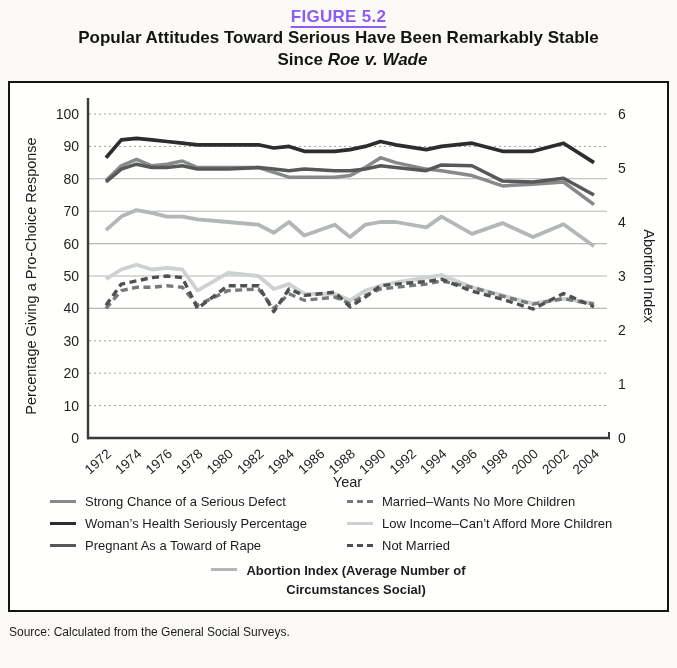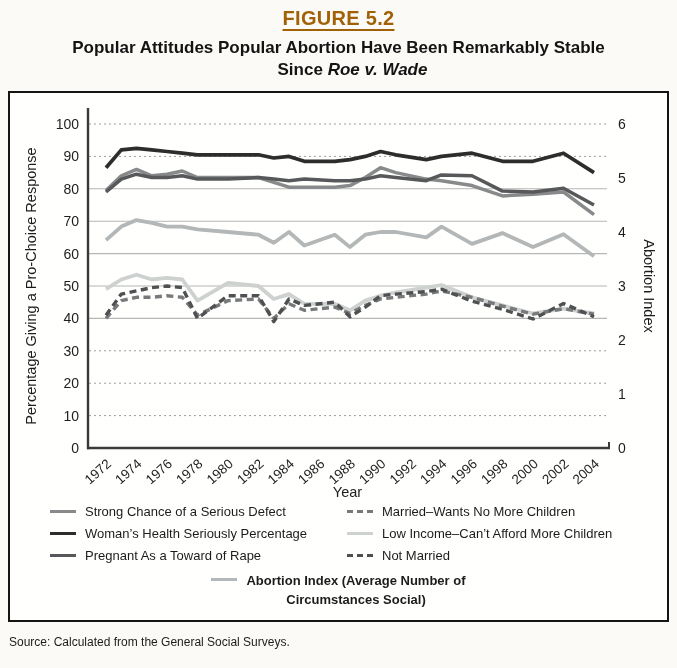--- a/index.html
+++ b/index.html
@@ -6,23 +6,23 @@
   body{
     width:677px;height:668px;
     background:#fbfaf7;
     font-family:"Liberation Sans", sans-serif;
     color:#1a1a1a;
     -webkit-font-smoothing:antialiased;
     overflow:hidden;
   }
   .title-block{ text-align:center; padding-top:7px; }
   .figure-label{
-    font-size:20px; font-weight:700; letter-spacing:.3px;
+    font-size:17px; font-weight:700; letter-spacing:.3px;
     text-decoration:underline; text-underline-offset:4px; text-decoration-thickness:1.5px;
-    margin-bottom:7px; color:#a16207;
+    color:#8b5cf6;
   }
   .figure-title{ font-size:17px; font-weight:700; line-height:1.32; color:#141414;}
   .figure-title .pfx{ padding-right:.28em;margin-left:28px; }
   .figure-title .ital{ font-style:italic; }
   .chart-box{
     margin:9px 8px 0 8px;
     border:2px solid #141414;
     background:#fffffe;
     height:531px;
     box-sizing:border-box;
@@ -44,21 +44,21 @@
   .source-line{
     margin:13px 0 0 9px; font-size:12px; color:#1c1c1c;
   }
 </style>
 </head>
 <body>
 
 <div class="title-block">
   <div class="figure-label">FIGURE 5.2</div>
   <div class="figure-title">
-    <span>Popular Attitudes Popular Abortion Have Been Remarkably Stable</span><br>
+    <span>Popular Attitudes Toward Serious Have Been Remarkably Stable</span><br>
     <span class="pfx">Since</span><span class="ital">Roe v. Wade</span>
   </div>
 </div>
 
 <div class="chart-box">
   <svg id="chart-svg" width="653" height="407" viewBox="0 0 653 407">
       <g>
         <line x1="79" x2="597" y1="222.4" y2="222.4" stroke="#b6b6b4" stroke-width="1.1"></line>
         <line x1="79" x2="597" y1="190" y2="190" stroke="#b6b6b4" stroke-width="1.1"></line>
         <line x1="79" x2="597" y1="157.6" y2="157.6" stroke="#b6b6b4" stroke-width="1.1"></line>

